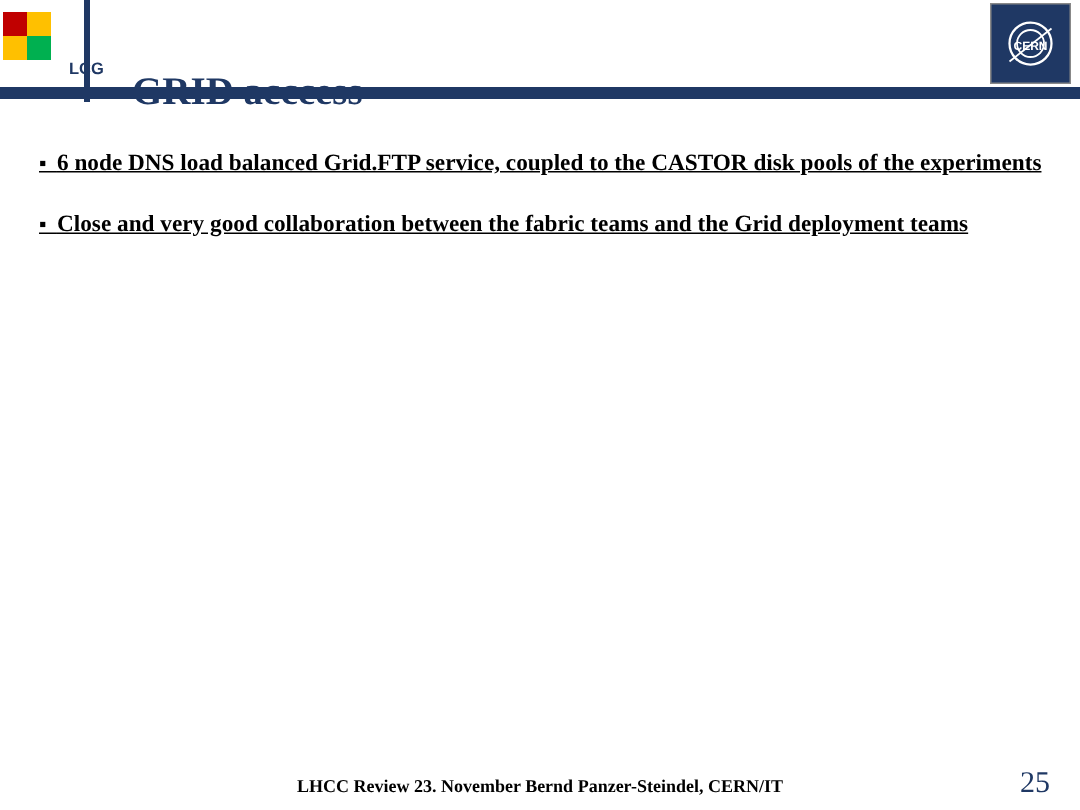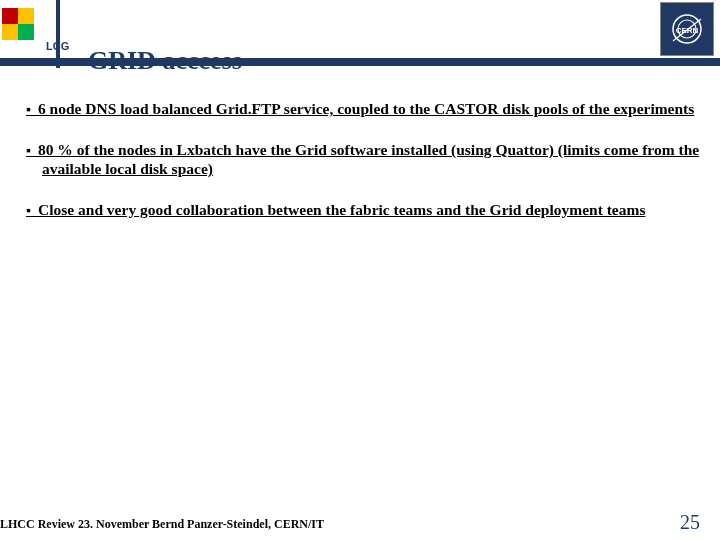--- a/index.html
+++ b/index.html
@@ -103,20 +103,21 @@
   }
   .bullet::before {
     content: "\25AA\00a0\00a0";
     font-size: 14px;
   }
   .footer {
     position: absolute;
     bottom: 8px;
     left: 0;
     width: 720px;
+    text-align: center;
     font-family: Georgia, serif;
     font-size: 12px;
     font-weight: bold;
     color: #000;
   }
   .page-num {
     position: absolute;
     bottom: 6px;
     right: 20px;
     font-family: Georgia, serif;
@@ -145,18 +146,17 @@
       <circle cx="22" cy="22" r="9" stroke="#fff" stroke-width="1.2" fill="none"></circle>
       <line x1="8" y1="34" x2="36" y2="12" stroke="#fff" stroke-width="1.2"></line>
       <text x="22" y="26" text-anchor="middle" fill="#fff" font-size="8" font-family="Arial" font-weight="bold">CERN</text>
     </svg>
   </div>
 </div>
 <div class="blue-h"></div>
 
 <div class="content">
   <div class="bullet">6 node DNS load balanced Grid.FTP service, coupled to the CASTOR disk pools of the experiments</div>
-  <div class="bullet">80 % of the nodes in Lxbatch have the Grid software installed (using Quattor) (limits come from the available local disk space)</div>
   <div class="bullet">Close and very good collaboration between the fabric teams and the Grid deployment teams</div>
 </div>
 
 <div class="footer">LHCC Review 23. November   Bernd Panzer-Steindel,  CERN/IT</div>
 <div class="page-num">25</div>
 
 </body></html>

